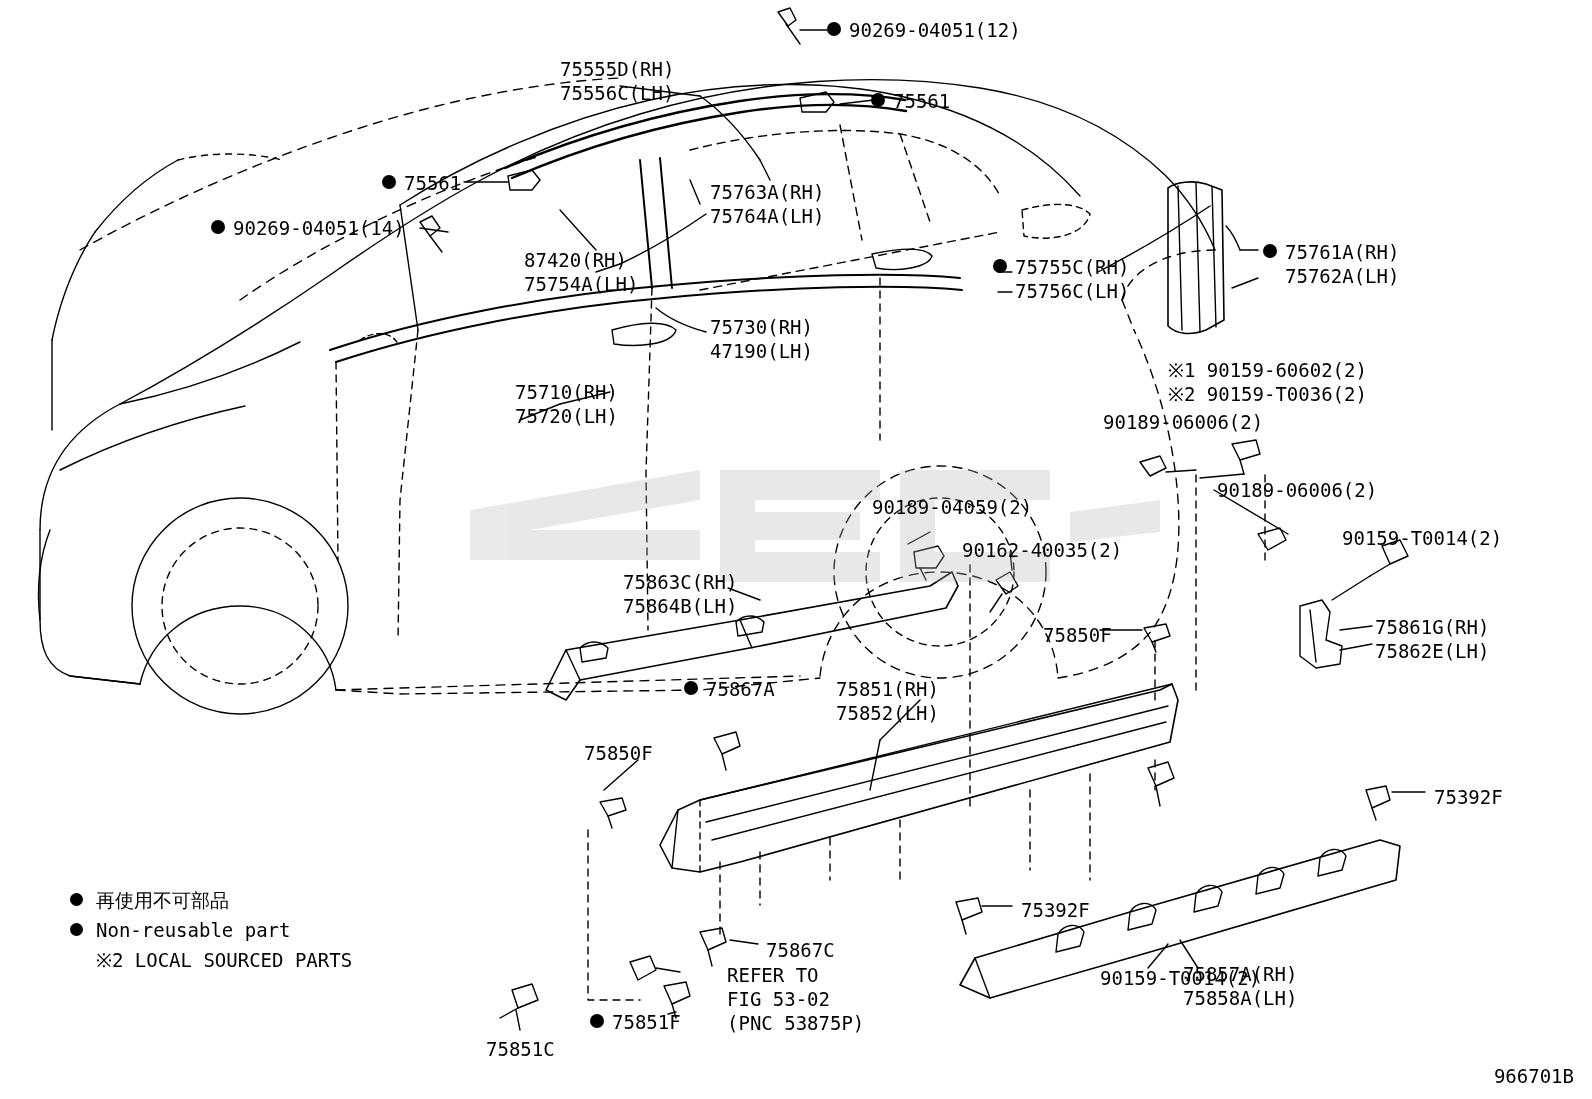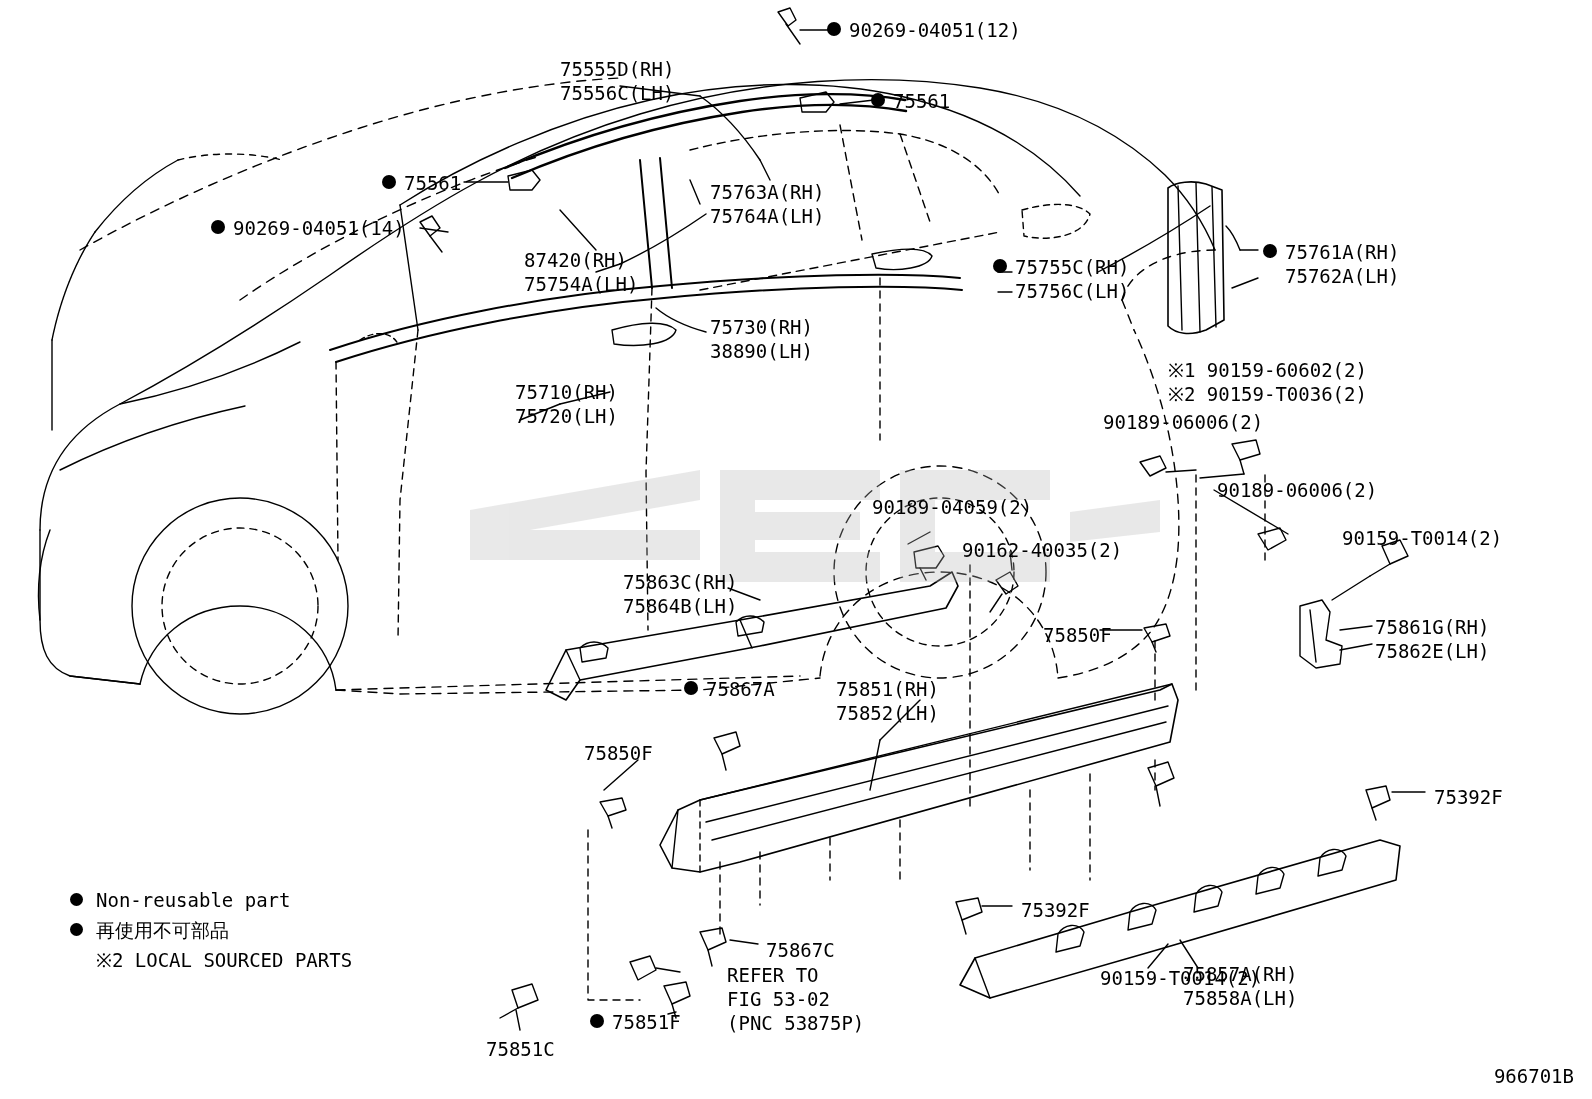--- a/index.html
+++ b/index.html
@@ -309,21 +309,21 @@
     <div class="lbl" style="left: 233px; top: 216px;">90269-04051(14)</div>
     <div class="dot" style="left: 1263px; top: 244px;"></div>
     <div class="lbl" style="left: 1285px; top: 240px;">75761A(RH)
 75762A(LH)</div>
     <div class="lbl" style="left: 524px; top: 248px;">87420(RH)
 75754A(LH)</div>
     <div class="dot" style="left: 993px; top: 259px;"></div>
     <div class="lbl" style="left: 1015px; top: 255px;">75755C(RH)
 75756C(LH)</div>
     <div class="lbl" style="left: 710px; top: 315px;">75730(RH)
-38890(LH)</div>
+47190(LH)</div>
     <div class="lbl" style="left: 515px; top: 380px;">75710(RH)
 75720(LH)</div>
     <div class="lbl" style="left: 1168px; top: 358px;">※1 90159-60602(2)
 ※2 90159-T0036(2)</div>
     <div class="lbl" style="left: 1103px; top: 410px;">90189-06006(2)</div>
     <div class="lbl" style="left: 1217px; top: 478px;">90189-06006(2)</div>
     <div class="lbl" style="left: 872px; top: 495px;">90189-04059(2)</div>
     <div class="lbl" style="left: 962px; top: 538px;">90162-40035(2)</div>
     <div class="lbl" style="left: 1342px; top: 526px;">90159-T0014(2)</div>
     <div class="lbl" style="left: 623px; top: 570px;">75863C(RH)
@@ -344,18 +344,18 @@
 FIG 53-02
 (PNC 53875P)</div>
     <div class="dot" style="left: 590px; top: 1014px;"></div>
     <div class="lbl" style="left: 612px; top: 1010px;">75851F</div>
     <div class="lbl" style="left: 486px; top: 1037px;">75851C</div>
     <div class="lbl" style="left: 1155px; top: 962px; margin-left: 28px;">75857A(RH)
 75858A(LH)</div>
   </div>
 
 <div class="legend">
+  <div class="row jp"><span class="bullet"></span><span>再使用不可部品</span></div>
   <div class="row"><span class="bullet"></span><span>Non-reusable part</span></div>
-  <div class="row jp"><span class="bullet"></span><span>再使用不可部品</span></div>
   <div class="row"><span>※2 LOCAL SOURCED PARTS</span></div>
 </div>
 
 <div class="figcode">966701B</div>
 
 </body></html>

